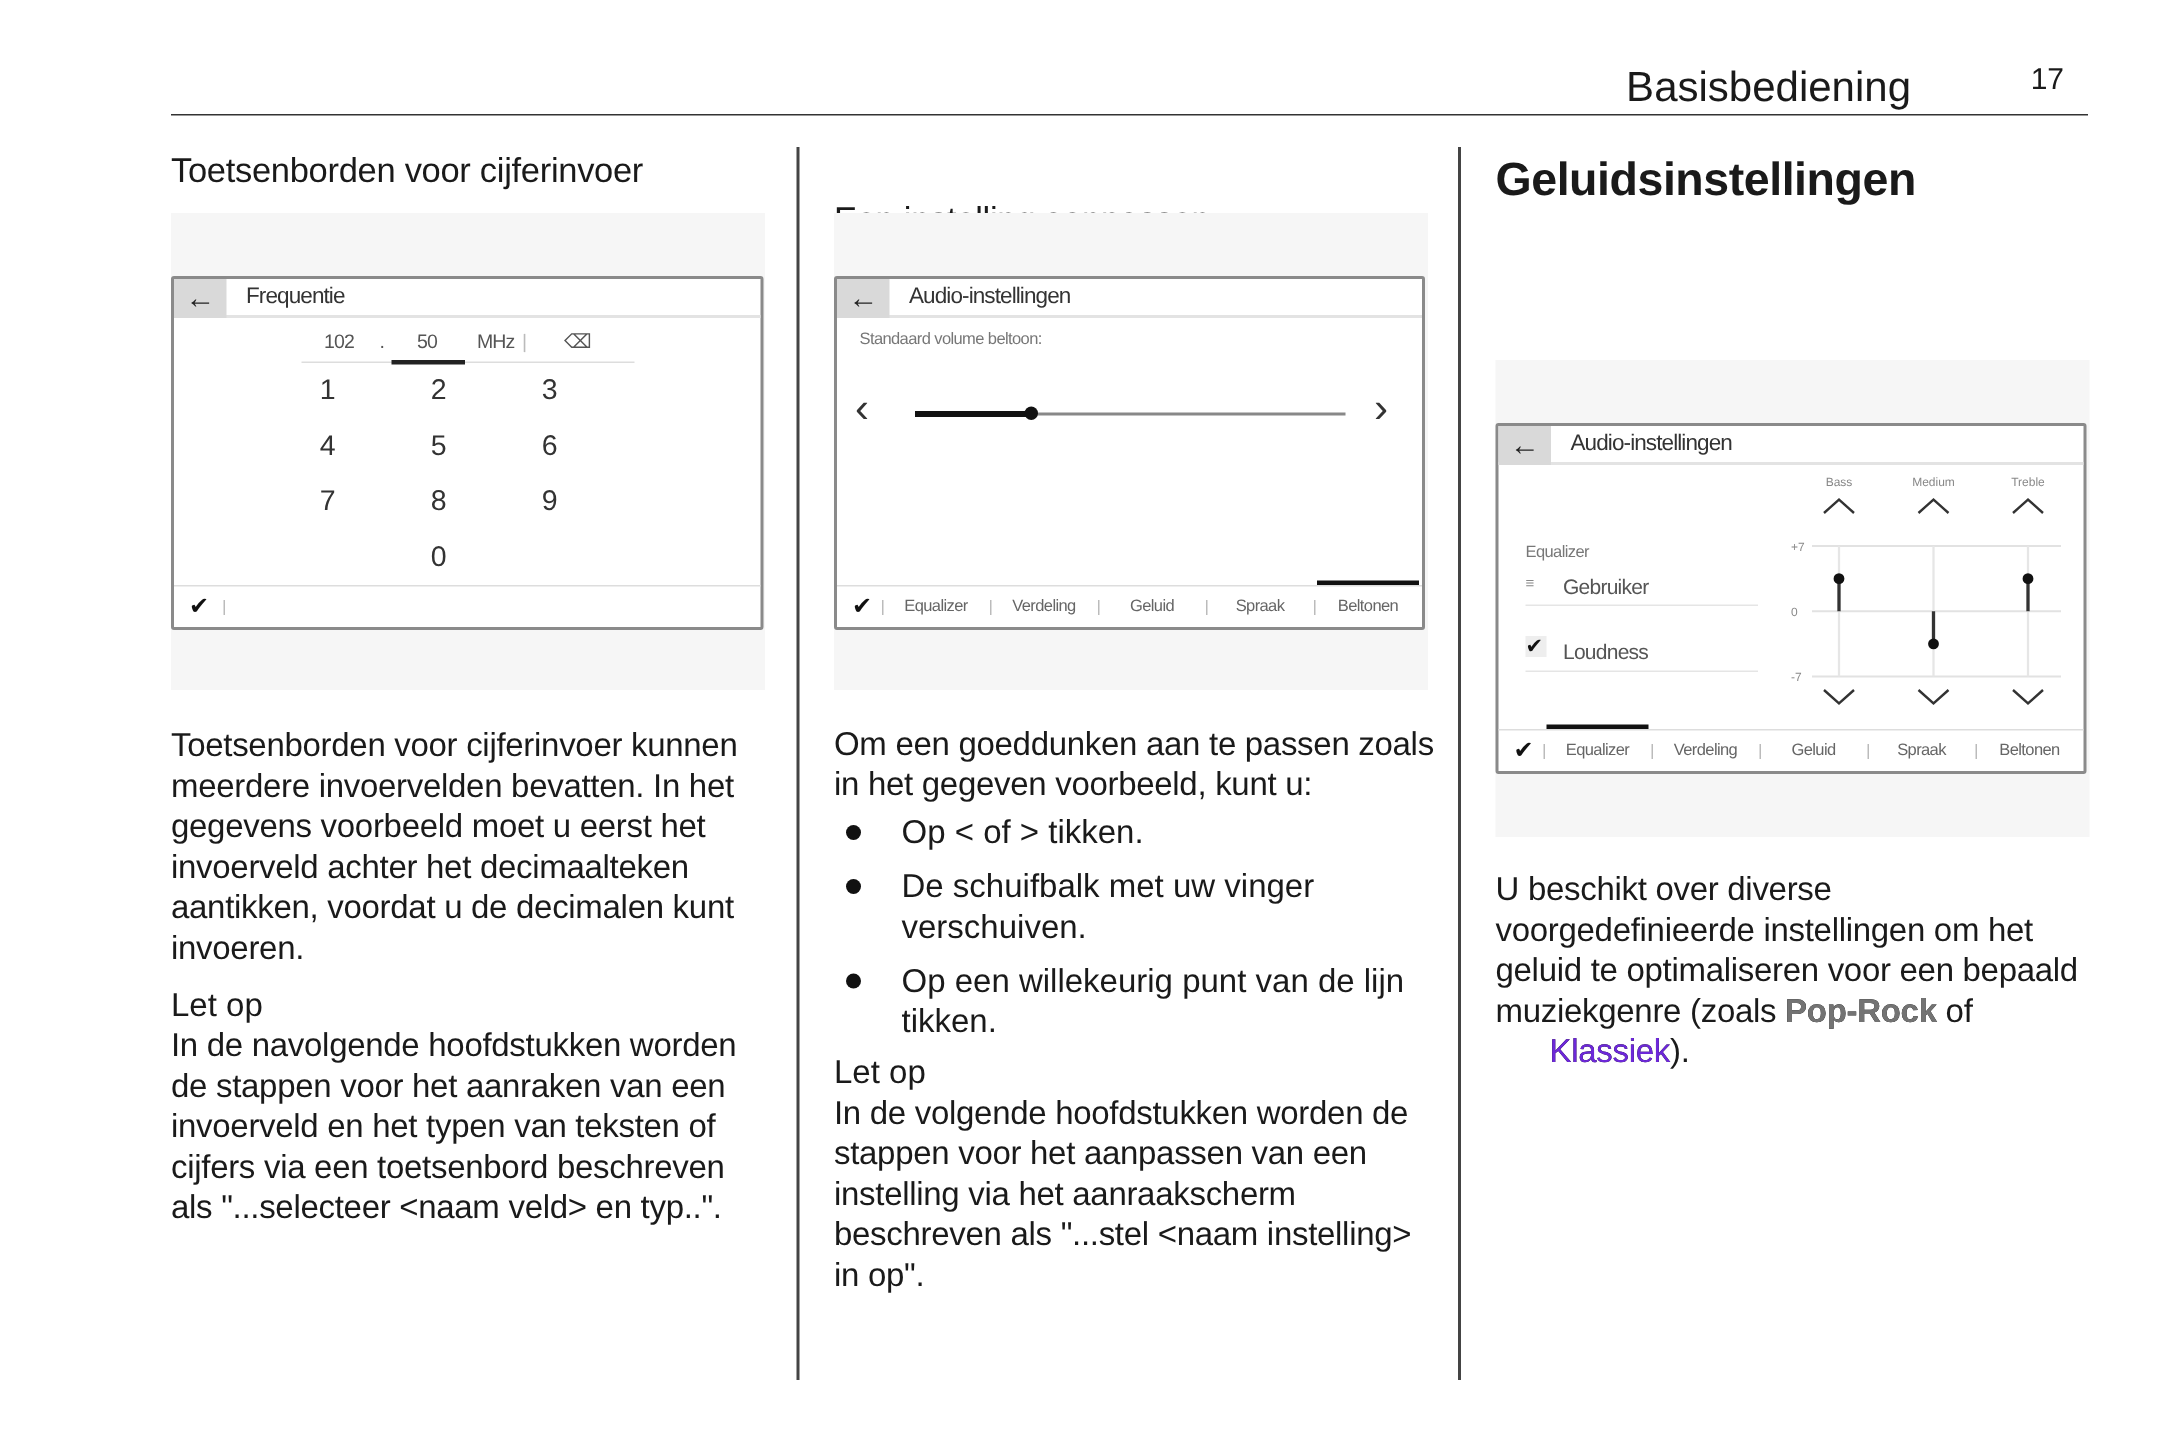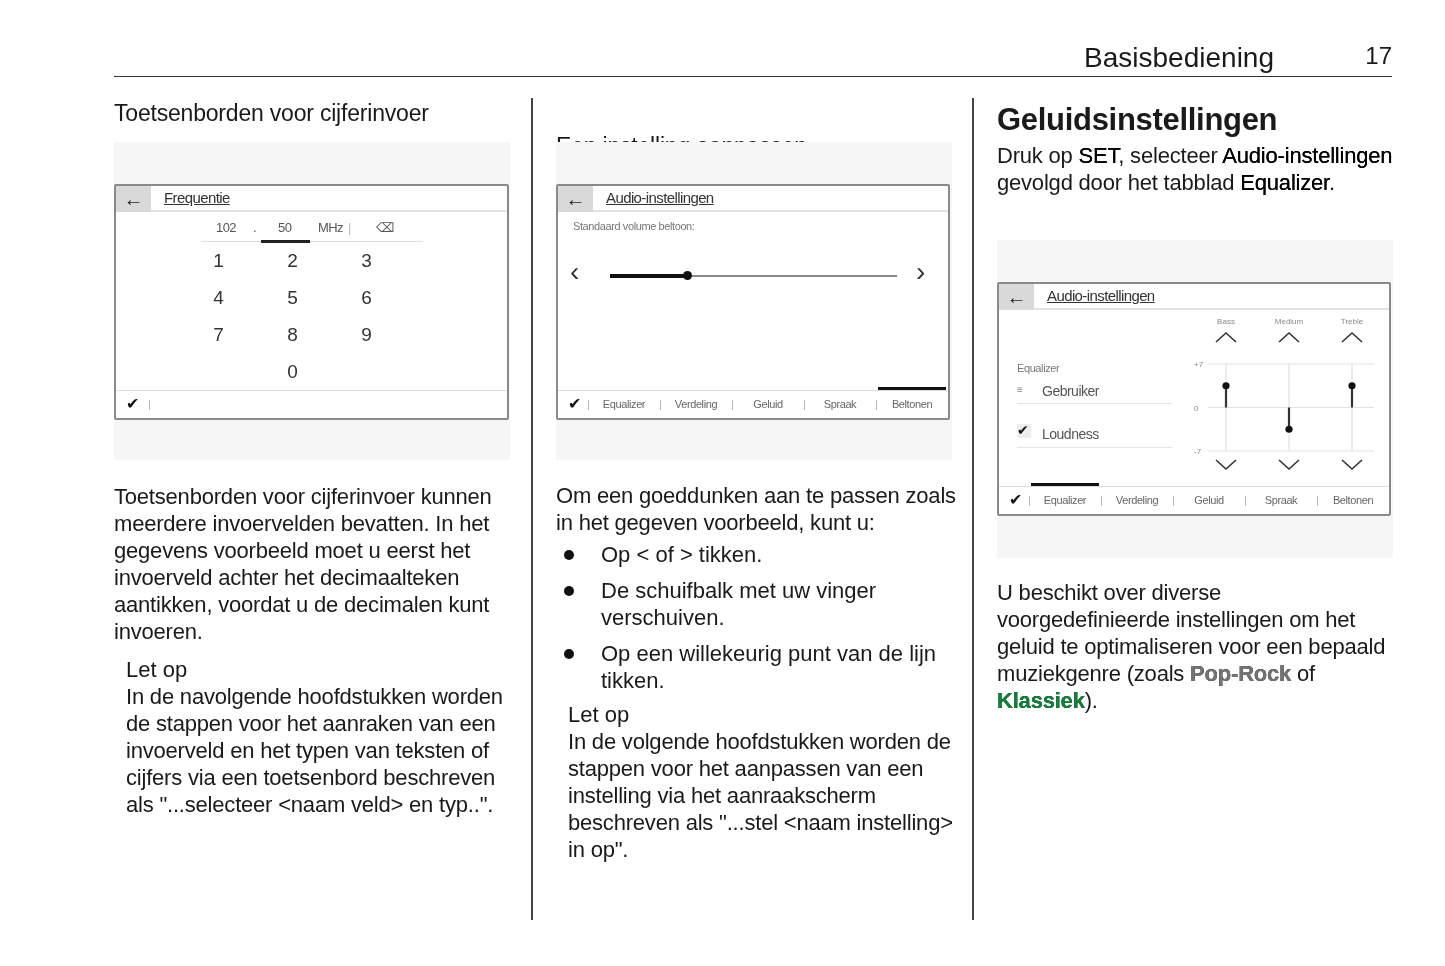--- a/index.html
+++ b/index.html
@@ -1,43 +1,43 @@
 <!DOCTYPE html>
 <html><head>
 <meta charset="utf-8">
 <style>
   * { box-sizing: border-box; margin: 0; padding: 0; }
   html, body { width: 1445px; height: 966px; background: #ffffff; overflow: hidden; }
   body { position: relative; font-family: "Liberation Sans", sans-serif; color: #1a1a1a; }
 
   .page-header { position: absolute; left: 114px; top: 40px; width: 1278px; height: 37px; border-bottom: 1.5px solid #333; }
   .page-header .section { position: absolute; right: 118px; top: 2px; font-size: 28px; }
-  .page-header .pagenum { position: absolute; right: 0; top: 2px; font-size: 24px; }
+  .page-header .pagenum { position: absolute; right: 16px; top: 2px; font-size: 20px; }
 
   .col { position: absolute; top: 98px; }
   .col1 { left: 114px; width: 400px; }
   .col2 { left: 556px; width: 400px; margin-top: 33px; }
   .col3 { left: 997px; width: 400px; }
   .vdiv { position: absolute; top: 98px; width: 1.5px; height: 822px; background: #444; }
 
   .col-heading { font-size: 23px; font-weight: normal; margin-top: 2px; letter-spacing: -0.2px; }
   .big-heading { font-size: 31px; line-height: 40px; margin-top: 0; letter-spacing: -0.3px; }
   .para { font-size: 22px; line-height: 27px; letter-spacing: -0.2px; }
-  .note { margin-left: 12px; }
+  .note { }
   .note-title { font-size: 22px; line-height: 27px; }
   .bullets { list-style: none; margin-top: 5px; }
   .bullets li { position: relative; padding-left: 45px; font-size: 22px; line-height: 27px; margin-bottom: 9px; }
   .bullets li .dot { position: absolute; left: 8px; top: 9px; width: 10px; height: 10px; border-radius: 50%; background: #111; }
 
   
   .screen-wrap { position: absolute; background: #f6f6f6; }
   .screen { position: absolute; background: #fff; border: 2px solid #8a8a8a; border-radius: 2px; font-family: "Liberation Sans Narrow", "Liberation Sans", sans-serif; color: #444; }
   .s-head { position: absolute; left: 0; top: 0; right: 0; height: 26px; border-bottom: 2px solid #e3e3e3; }
   .s-back { position: absolute; left: 0; top: 0; width: 35px; height: 26px; background: #d9d9d9; display: flex; align-items: center; justify-content: center; font-size: 20px; color: #222; }
-  .s-title { position: absolute; left: 48px; top: 3px; font-size: 15px; color: #333; letter-spacing: -0.6px; text-decoration: underline; }
+  .s-title { position: absolute; left: 48px; top: 3px; font-size: 15px; color: #333; letter-spacing: -0.6px; }
   .s-foot { position: absolute; left: 0; right: 0; bottom: 0; height: 28px; border-top: 1.5px solid #ddd; }
   .s-check { position: absolute; left: 10px; top: 3px; font-size: 16px; color: #111; }
   .s-tabs { position: absolute; left: 30px; right: 0; top: 0; height: 100%; display: flex; }
   .s-tab { flex: 1; font-size: 11px; color: #666; text-align: center; line-height: 26px; letter-spacing: -0.4px; position: relative; }
   .s-tab + .s-tab::before, .s-tab:first-child::before { content: ""; position: absolute; left: 0; top: 9px; height: 10px; width: 1px; background: #bbb; }
   .s-tab.active::after { content: ""; position: absolute; left: 2px; right: 2px; top: -4px; height: 3px; background: #111; }
 
   
   .freq-row { position: absolute; left: 85px; top: 32px; width: 222px; height: 24px; border-bottom: 1px solid #ddd; font-size: 13px; color: #555; }
   .freq-row span { position: absolute; top: 2px; letter-spacing: -0.6px; }
@@ -153,21 +153,20 @@
     <li><span class="dot"></span><span>Op een willekeurig punt van de lijn tikken.</span></li>
   </ul>
   <div class="note" style="margin-top:-2px;">
     <div class="note-title">Let op</div>
     <p class="para">In de volgende hoofdstukken worden de stappen voor het aanpassen van een instelling via het aanraakscherm beschreven als "...stel &lt;naam instelling&gt; in op".</p>
   </div>
 </div>
 
 <div class="col col3" style="top:100px;">
   <h2 class="big-heading">Geluidsinstellingen</h2>
-  <p class="para" style="margin-top:2px;"><span>Druk op </span><b style="font-weight:normal; color:#000; text-shadow:0 0 0.4px #000;">SET</b><span>, selecteer </span><b style="font-weight:normal; color:#000; text-shadow:0 0 0.4px #000;">Audio-instellingen</b><span> gevolgd door het tabblad </span><b style="font-weight:normal; color:#000; text-shadow:0 0 0.4px #000;">Equalizer</b><span>.</span></p>
 </div>
 <div class="screen-wrap" style="left:997px; top:240px; width:396px; height:318px;">
   <div class="screen" style="left:0; top:42px; width:394px; height:234px;">
     <div class="s-head">
       <div class="s-back">←</div>
       <span class="s-title">Audio-instellingen</span>
     </div>
     <span class="eq-left-label">Equalizer</span>
     <div class="eq-pref">
       <span class="mark">≡</span>
@@ -209,14 +208,14 @@
         <span class="s-tab active">Equalizer</span>
         <span class="s-tab">Verdeling</span>
         <span class="s-tab">Geluid</span>
         <span class="s-tab">Spraak</span>
         <span class="s-tab">Beltonen</span>
       </div>
     </div>
   </div>
 </div>
 <div class="col" style="left:997px; top:579px; width:400px;">
-  <p class="para"><span>U beschikt over diverse voorgedefinieerde instellingen om het geluid te optimaliseren voor een bepaald muziekgenre (zoals </span><b style="font-weight:bold; color:#737373; text-shadow:0 0 0.4px #000;">Pop-Rock</b><span> of </span><b style="font-weight:bold; color:#15803d; text-shadow:0 0 0.4px #000;">Klassiek</b><span>).</span></p>
+  <p class="para"><span>U beschikt over diverse voorgedefinieerde instellingen om het geluid te optimaliseren voor een bepaald muziekgenre (zoals </span><b style="font-weight:bold; color:#737373; text-shadow:0 0 0.4px #000;">Pop-Rock</b><span> of </span><b style="font-weight:normal; color:#6d28d9; text-shadow:0 0 0.4px #000;margin-left:36px;">Klassiek</b><span>).</span></p>
 </div>
 
 </body></html>

